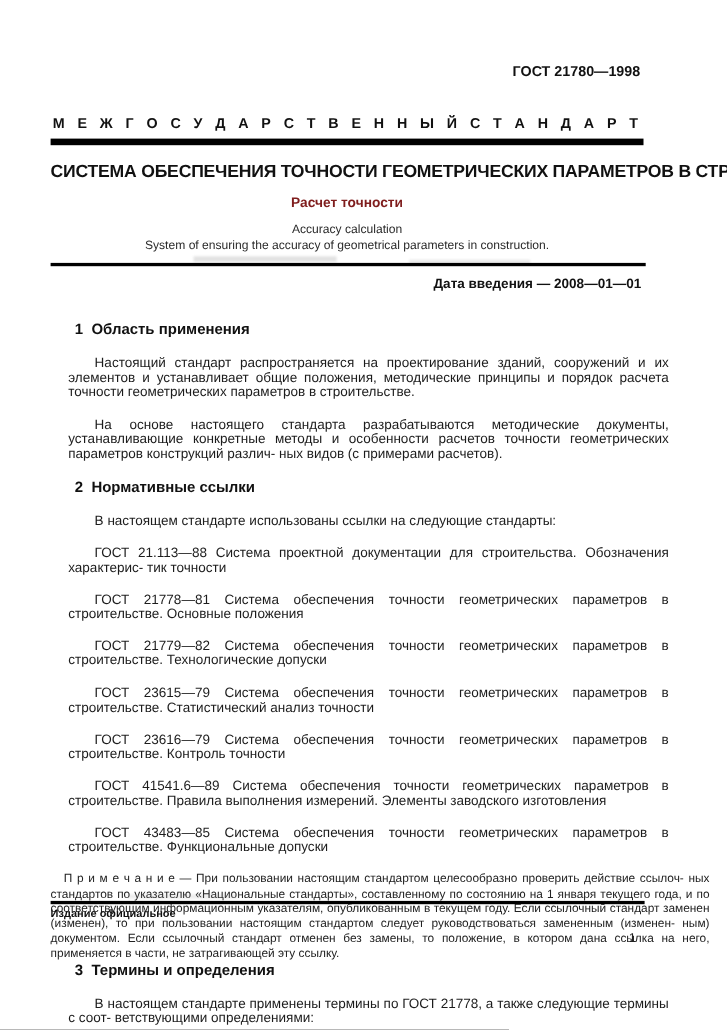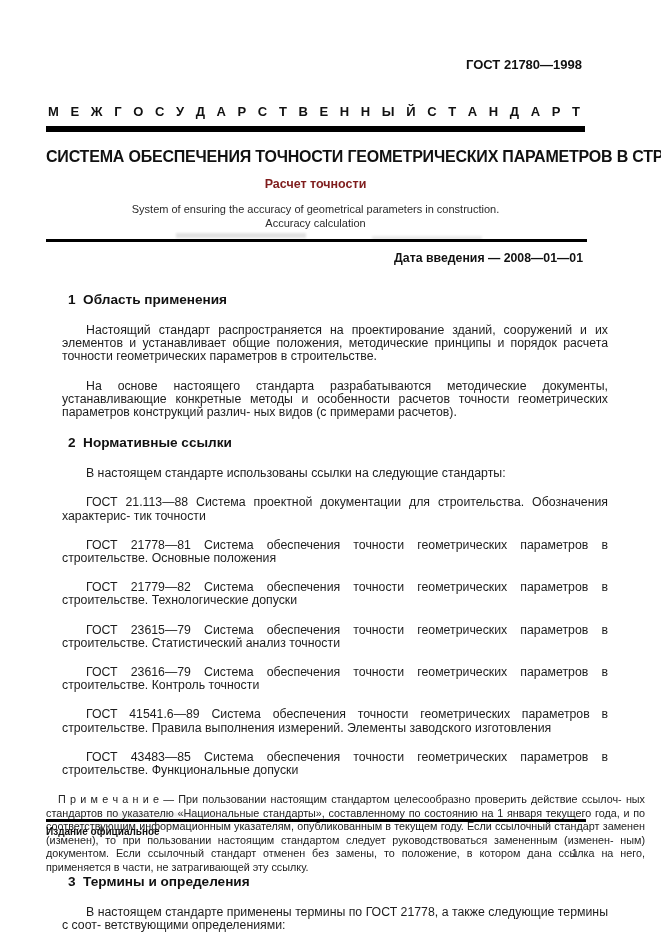--- a/index.html
+++ b/index.html
@@ -70,22 +70,22 @@
 
   <div class="abs banner">М Е Ж Г О С У Д А Р С Т В Е Н Н Ы Й С Т А Н Д А Р Т</div>
 
   <div class="abs bar-thick"></div>
 
   <div class="abs doc-title">СИСТЕМА ОБЕСПЕЧЕНИЯ ТОЧНОСТИ ГЕОМЕТРИЧЕСКИХ ПАРАМЕТРОВ В СТРОИТЕЛЬСТВЕ</div>
 
   <div class="abs doc-subtitle">Расчет точности</div>
 
   <div class="abs title-en">
+    <div>Accuracy calculation</div>
     <div>System of ensuring the accuracy of geometrical parameters in construction.</div>
-    <div>Accuracy calculation</div>
   </div>
 
   <div class="abs smudge sm1"></div>
   <div class="abs smudge sm2"></div>
 
   <div class="abs rule-thin"></div>
 
   <div class="abs eff-date">Дата введения — 2008—01—01</div>
 
   <div class="abs body-flow">

